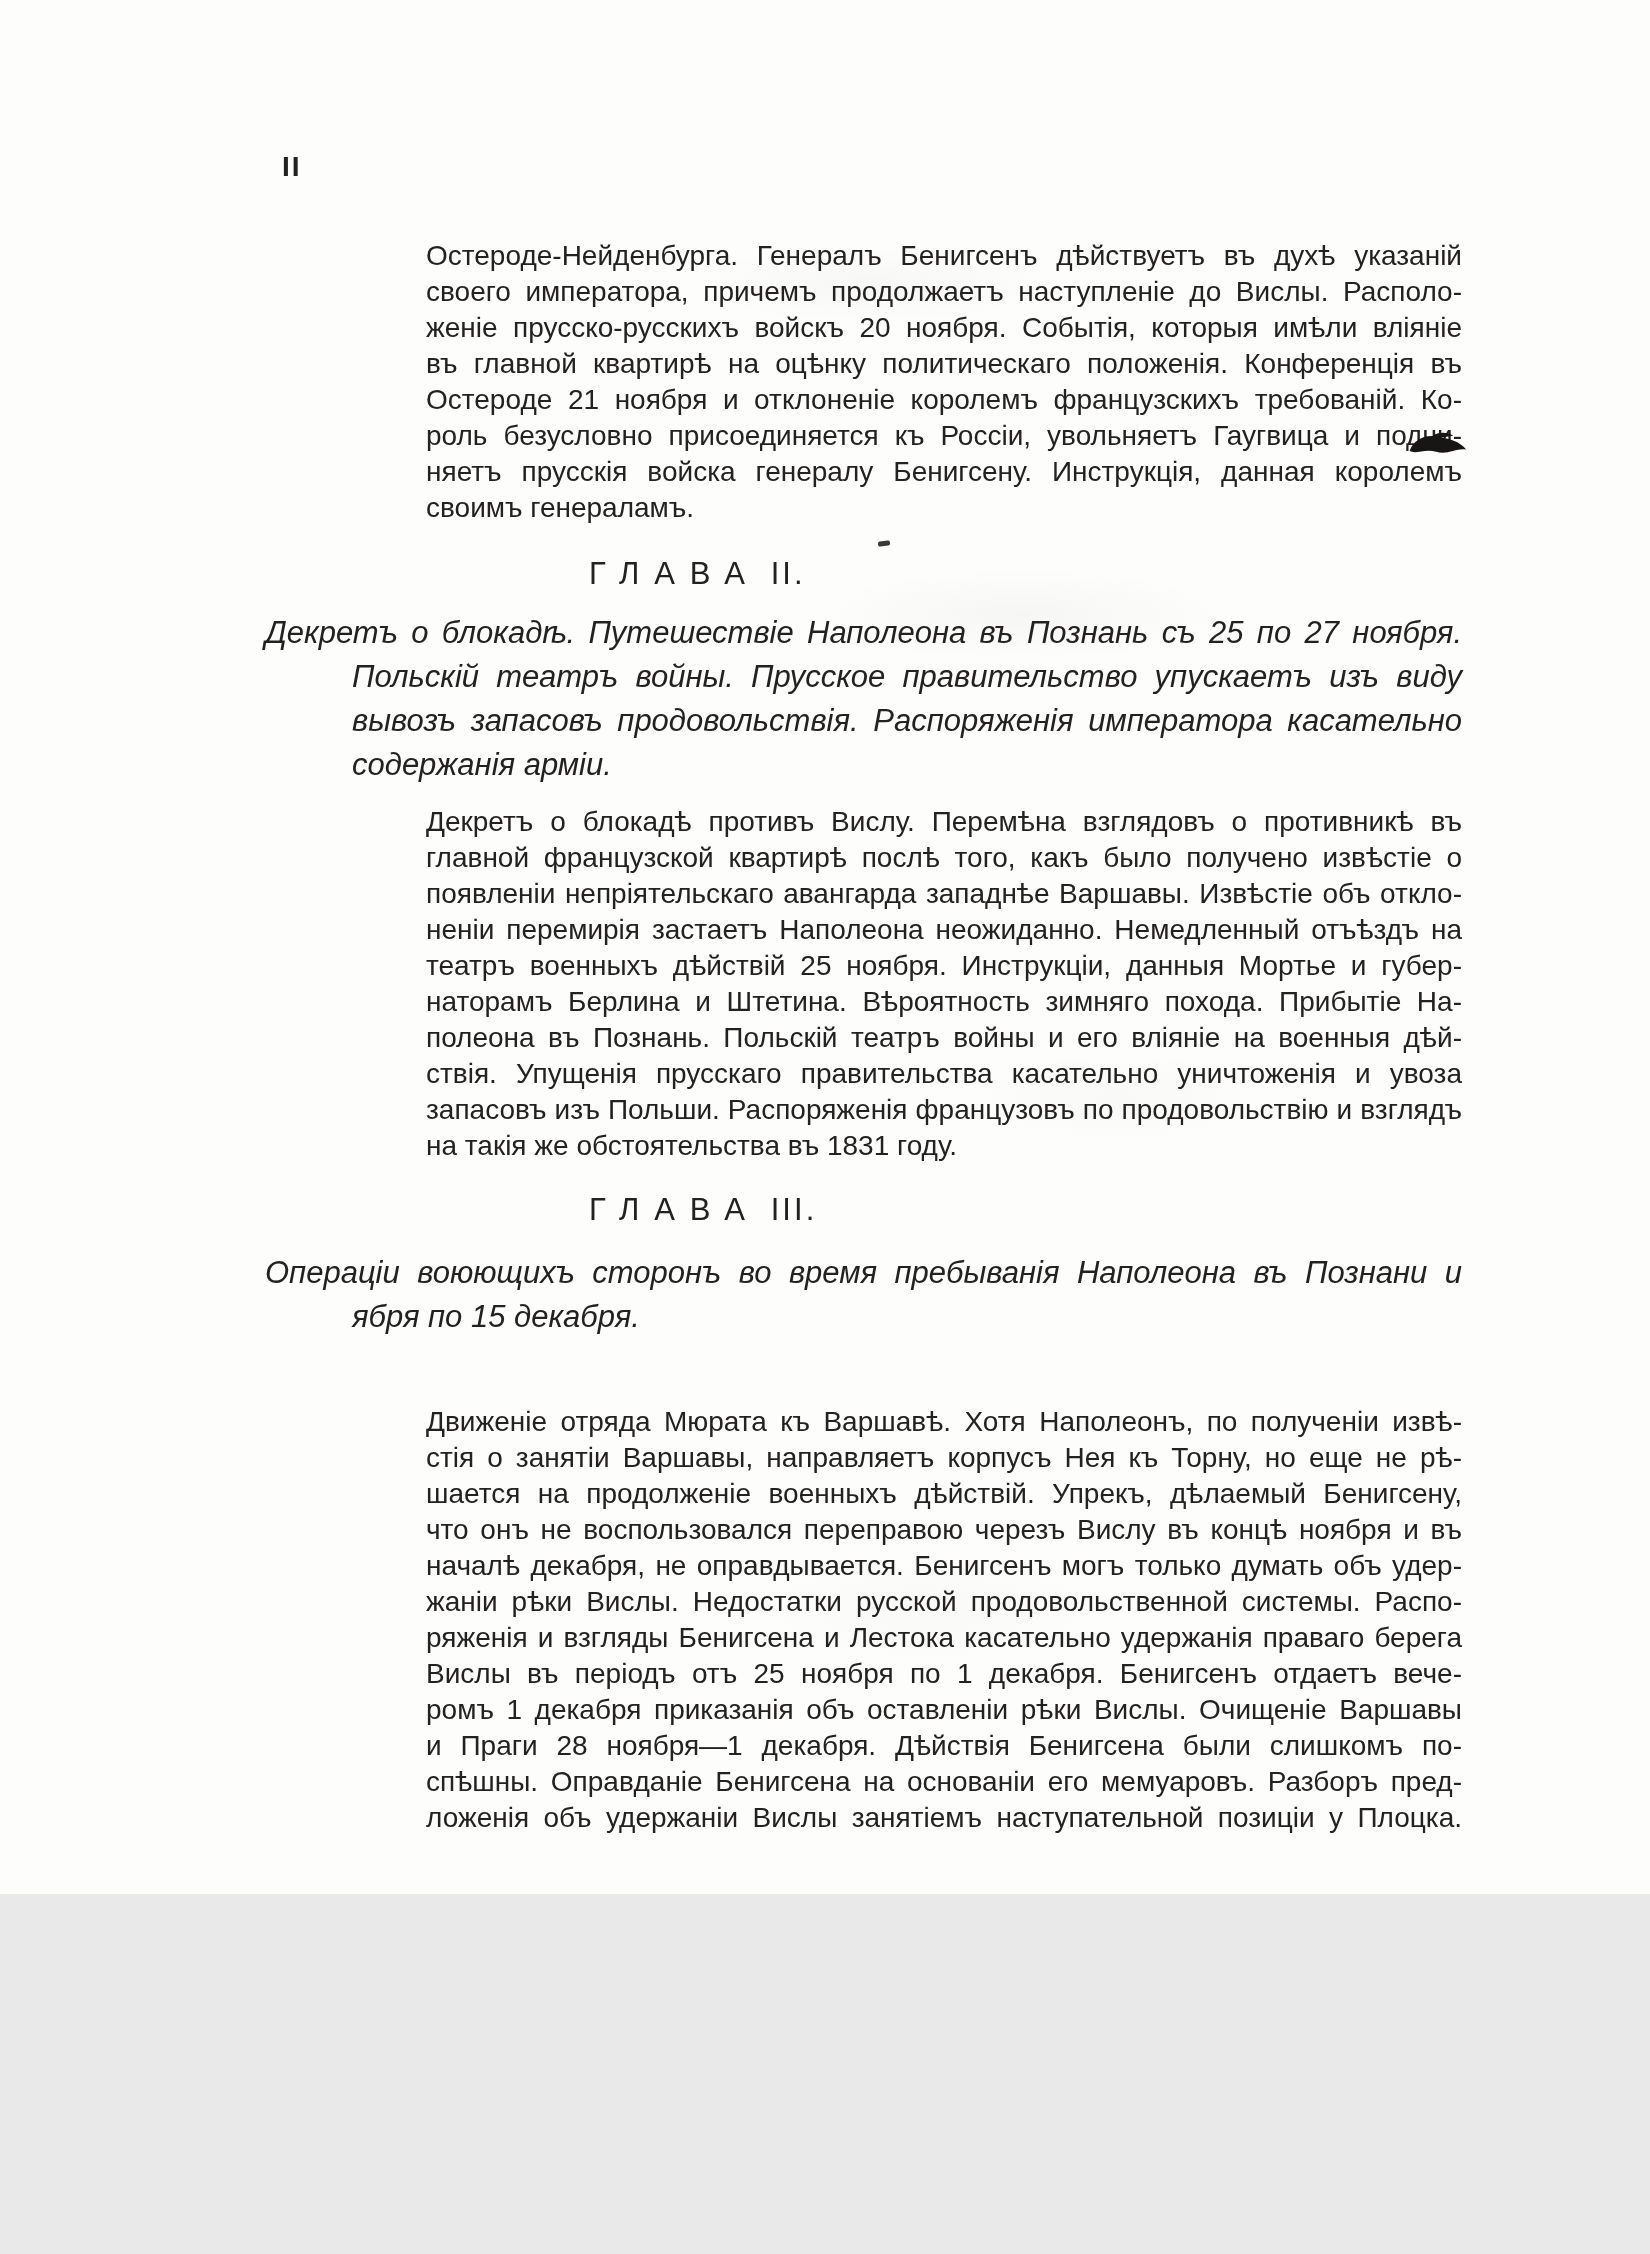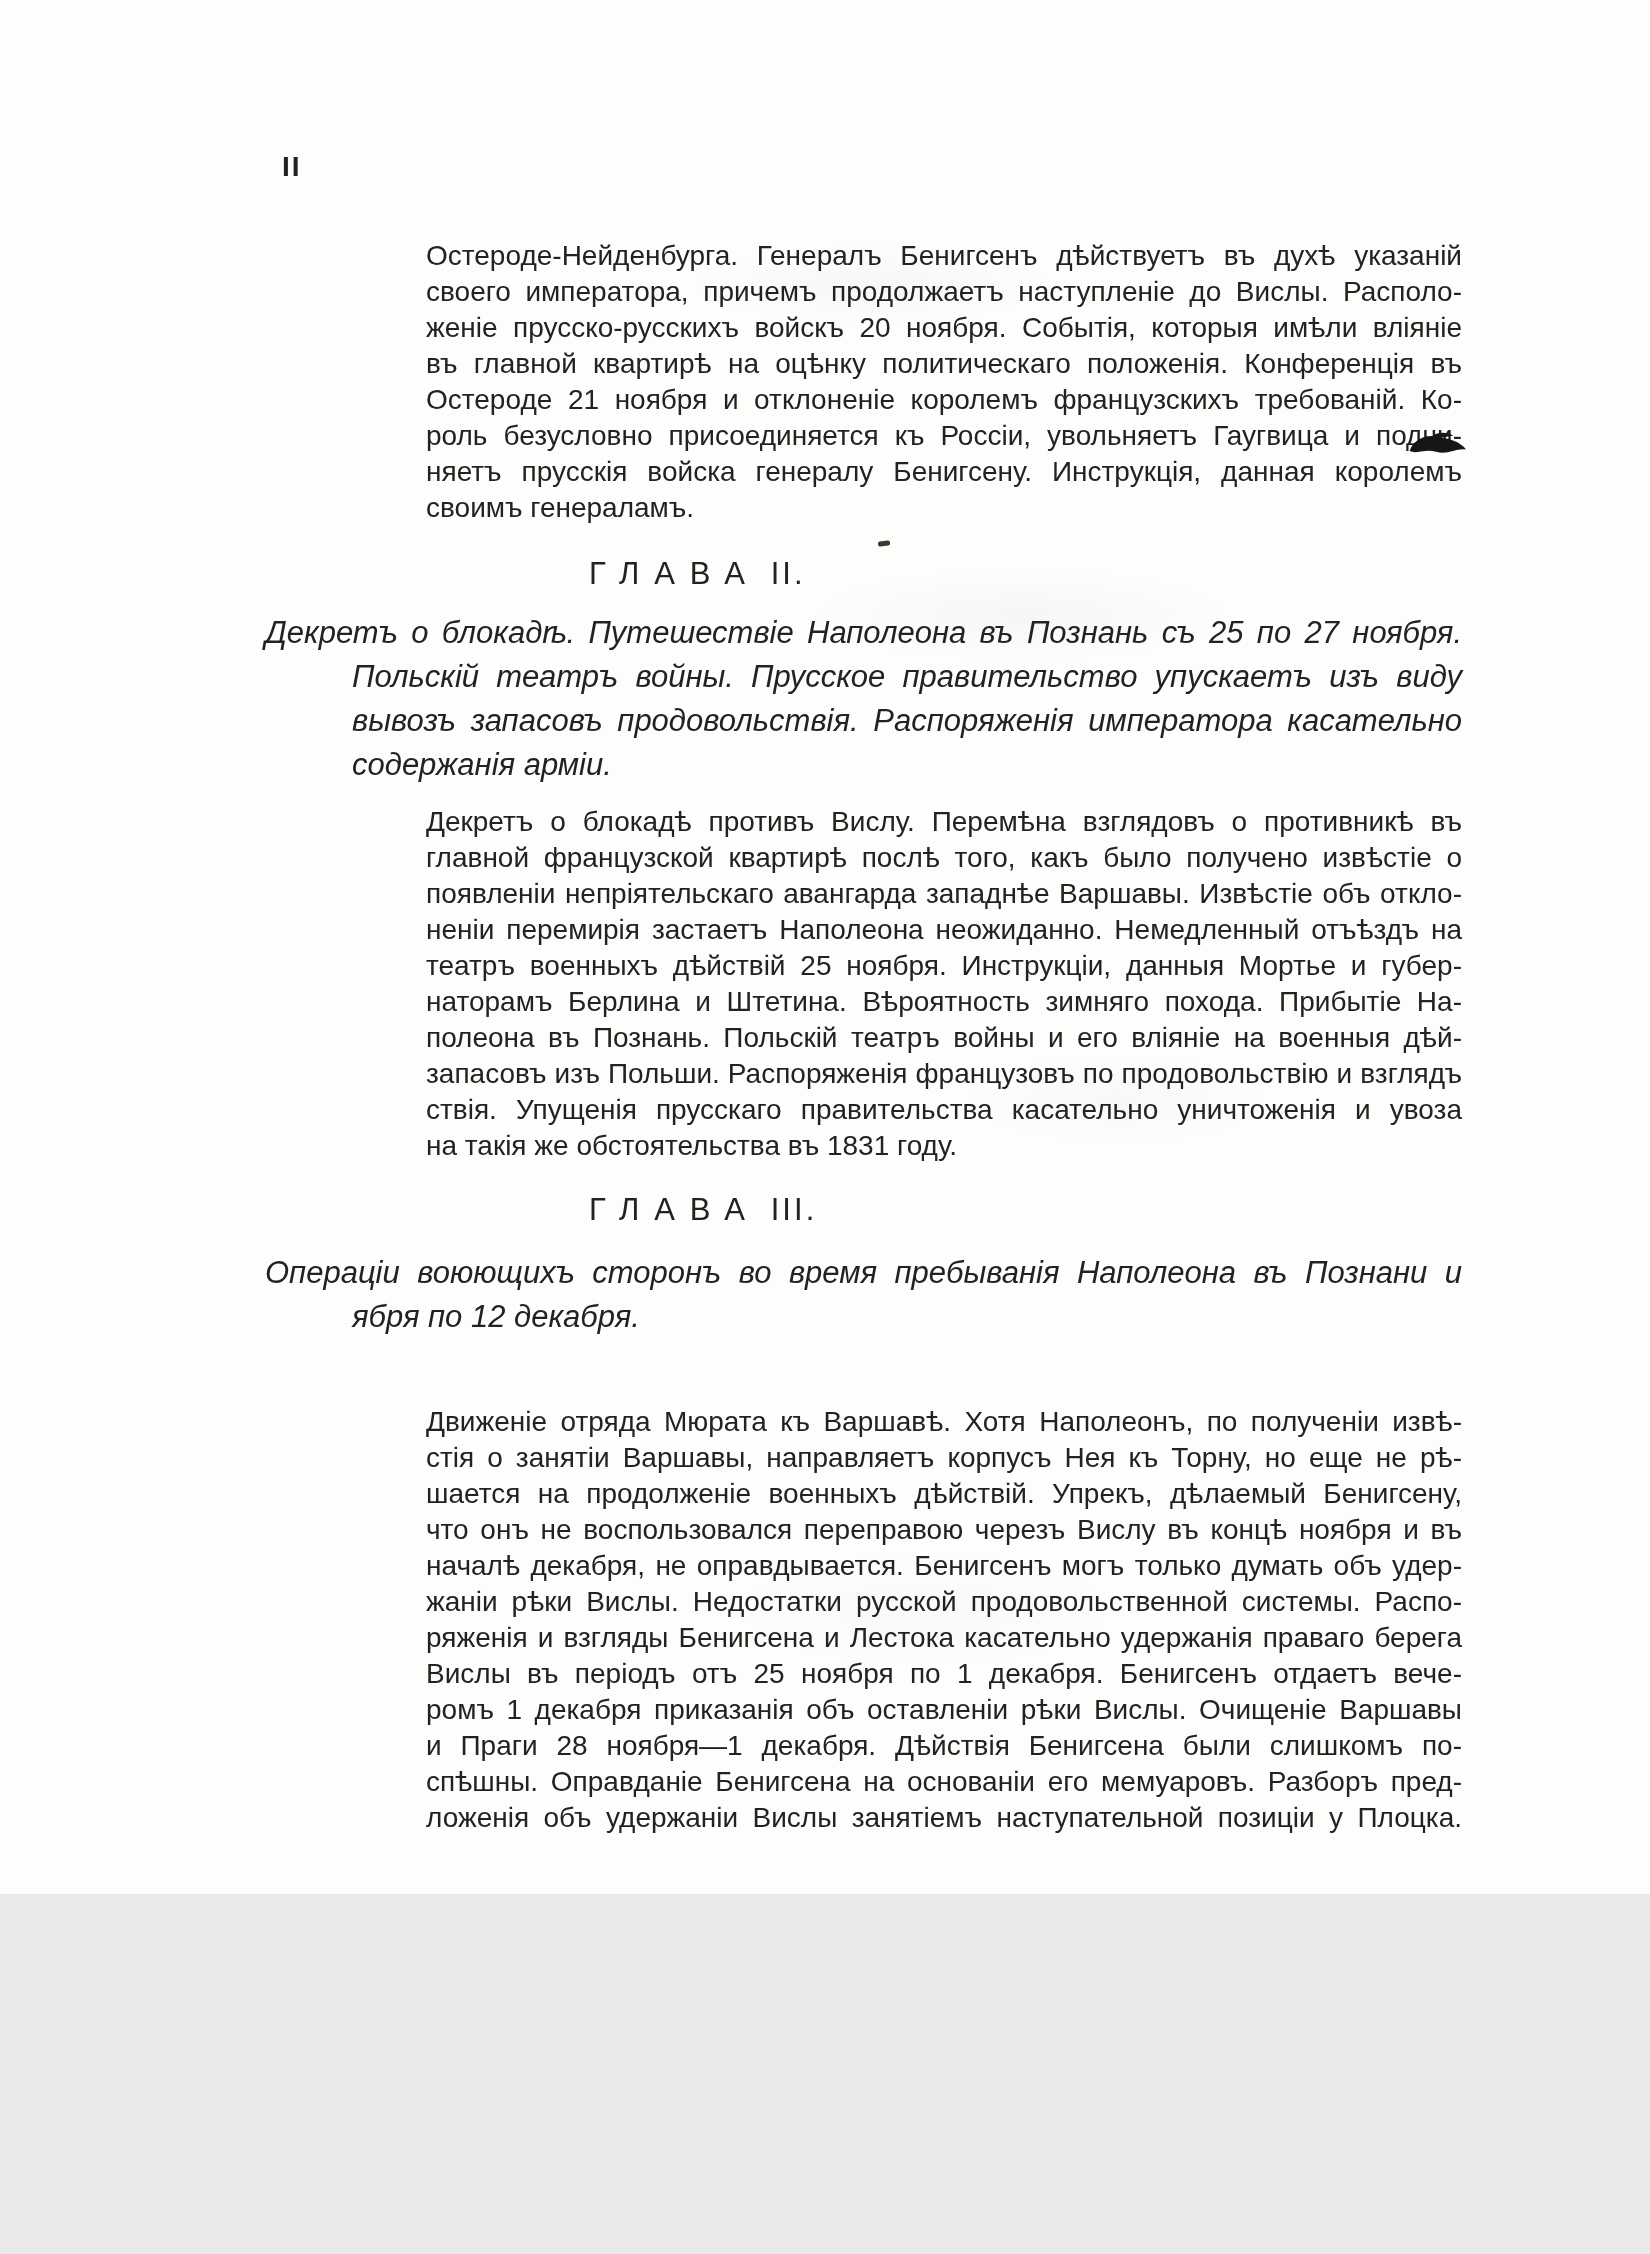--- a/index.html
+++ b/index.html
@@ -125,32 +125,32 @@
     </section>
 
   <section class="para body-para chapter2-body">
       <div class="line">Декретъ о блокадѣ противъ Вислу.  Перемѣна взглядовъ о противникѣ въ</div>
       <div class="line">главной французской квартирѣ послѣ того, какъ было получено извѣстіе о</div>
       <div class="line">появленіи непріятельскаго авангарда западнѣе Варшавы.  Извѣстіе объ откло-</div>
       <div class="line">неніи перемирія застаетъ Наполеона неожиданно.  Немедленный отъѣздъ на</div>
       <div class="line">театръ военныхъ дѣйствій 25 ноября.  Инструкціи, данныя Мортье и губер-</div>
       <div class="line">наторамъ Берлина и Штетина.  Вѣроятность зимняго похода.  Прибытіе На-</div>
       <div class="line">полеона въ Познань.  Польскій театръ войны и его вліяніе на военныя дѣй-</div>
+      <div class="line">ствія.  Упущенія прусскаго правительства касательно уничтоженія и увоза</div>
       <div class="line">запасовъ изъ Польши.  Распоряженія французовъ по продовольствію и взглядъ</div>
-      <div class="line">ствія.  Упущенія прусскаго правительства касательно уничтоженія и увоза</div>
       <div class="line">на такія же обстоятельства въ 1831 году.</div>
     </section>
 
   <h2 class="chapter-heading chapter3-heading">
     <span class="heading-word">ГЛАВА</span><span class="heading-numeral">III.</span>
   </h2>
 
   <section class="para summary chapter3-summary">
       <div class="line">Операціи воюющихъ сторонъ во время пребыванія Наполеона въ Познани и</div>
-      <div class="line">ября по 12 декабря.</div>
+      <div class="line">ября по 15 декабря.</div>
     </section>
 
   <section class="para body-para chapter3-body justify-last">
       <div class="line">Движеніе отряда Мюрата къ Варшавѣ.  Хотя Наполеонъ, по полученіи извѣ-</div>
       <div class="line">стія о занятіи Варшавы, направляетъ корпусъ Нея къ Торну, но еще не рѣ-</div>
       <div class="line">шается на продолженіе военныхъ дѣйствій.  Упрекъ, дѣлаемый Бенигсену,</div>
       <div class="line">что онъ не воспользовался переправою черезъ Вислу въ концѣ ноября и въ</div>
       <div class="line">началѣ декабря, не оправдывается.  Бенигсенъ могъ только думать объ удер-</div>
       <div class="line">жаніи рѣки Вислы.  Недостатки русской продовольственной системы.  Распо-</div>
       <div class="line">ряженія и взгляды Бенигсена и Лестока касательно удержанія праваго берега</div>

